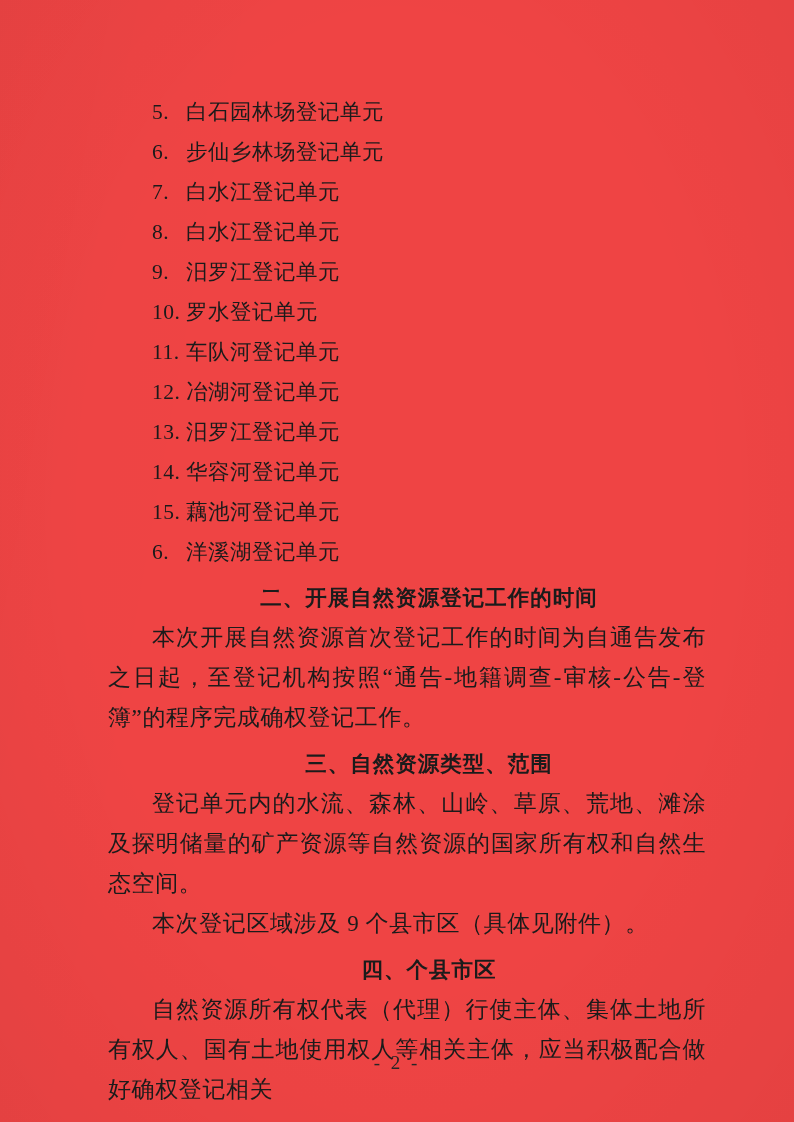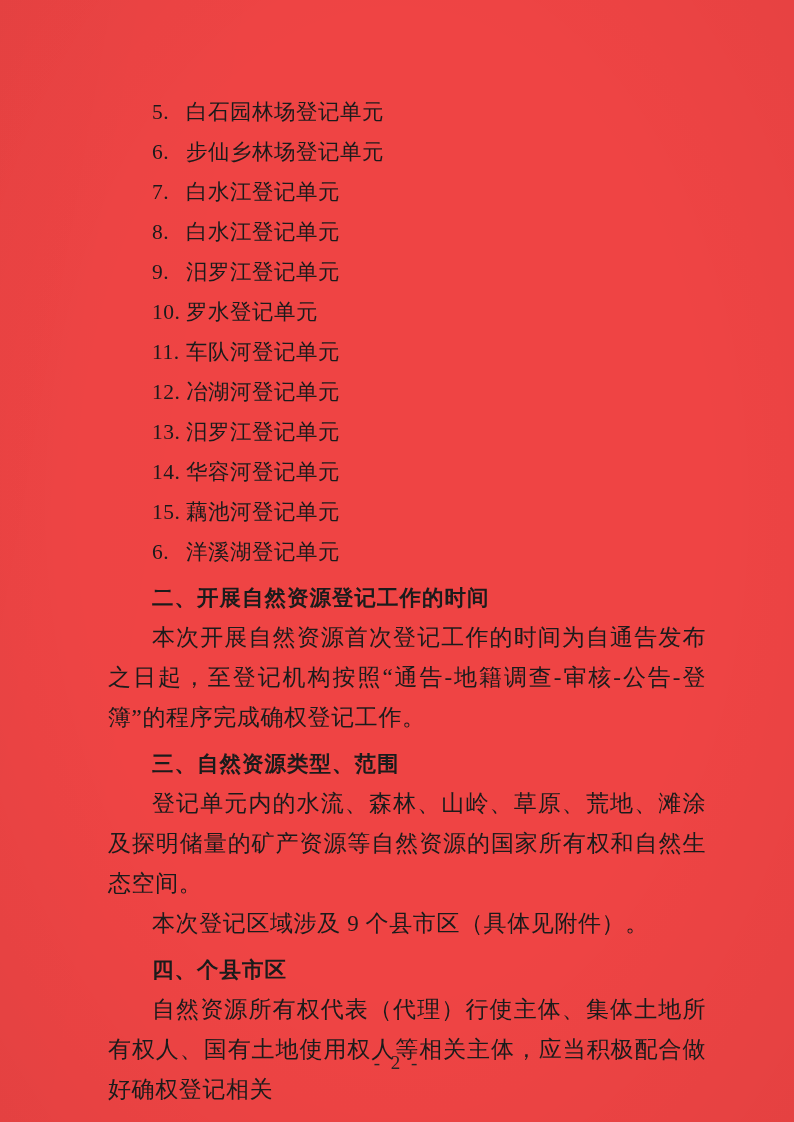--- a/index.html
+++ b/index.html
@@ -49,20 +49,21 @@
     min-width: 34px;
   }
   .heading {
     font-size: 21.5px;
     line-height: 40px;
     font-weight: bold;
     letter-spacing: 1px;
     padding-left: 44px;
     margin-top: 6px;
     white-space: nowrap;
+    text-align: center;
   }
   .para {
     font-size: 23px;
     line-height: 40px;
     letter-spacing: 0.6px;
     text-align: justify;
     text-justify: inter-ideograph;
     text-indent: 44px;
     margin: 0;
   }

